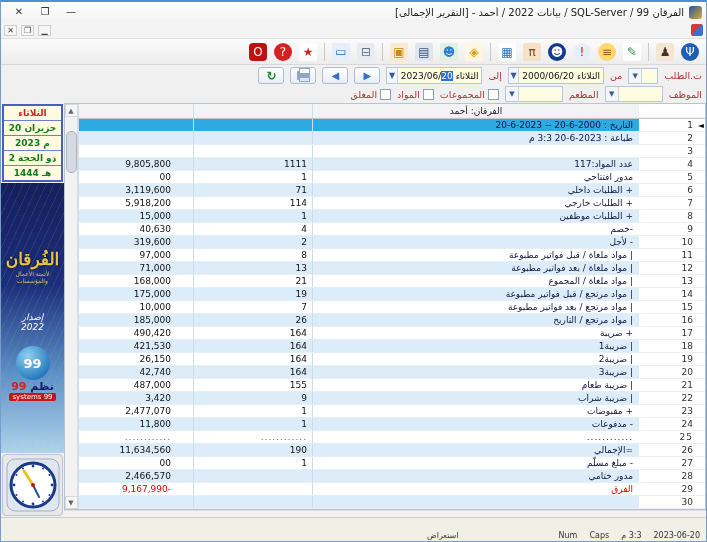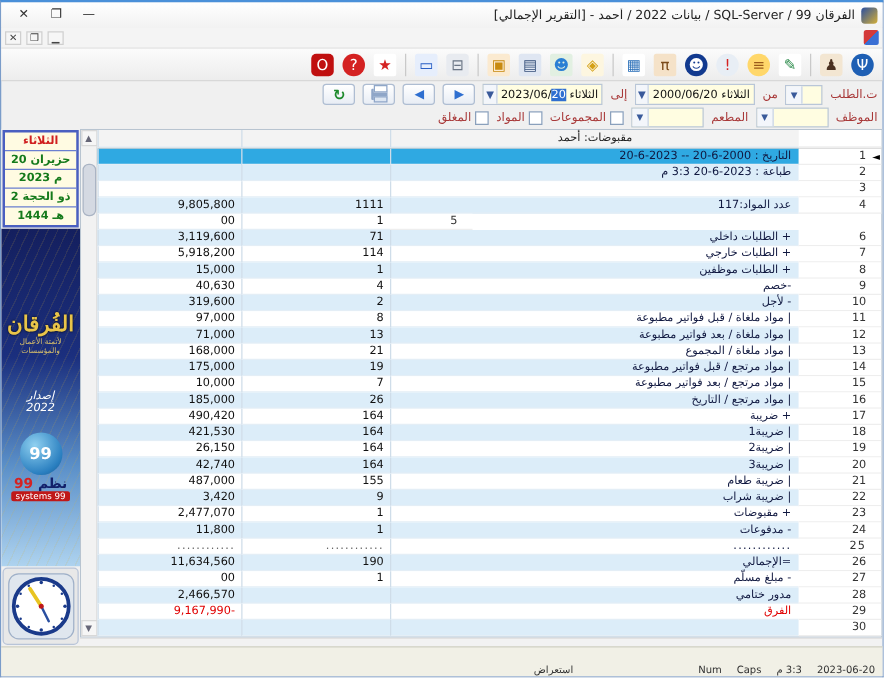--- a/index.html
+++ b/index.html
@@ -77,21 +77,21 @@
   .vs-thumb { width:11px; height:42px; background:#d4d9e2; border:1px solid #aab4c4; border-radius:5px; margin-top:14px; }
   .vs-spacer { flex:1 1 auto; }
   .grid { flex:1 1 auto; display:flex; flex-direction:column; }
   .g-header { height:15px; background:#f3f3f3; border-bottom:1px solid #c8c8c8; display:flex; font-size:9px; flex:0 0 auto; }
   .g-row { flex:1 1 auto; display:flex; font-size:9px; }
   .g-row.even .c-amount,.g-row.even .c-count,.g-row.even .c-label { background:#dcedf9; }
   .g-row.odd  .c-amount,.g-row.odd  .c-count,.g-row.odd  .c-label { background:#ffffff; }
   .g-row.selected .c-amount,.g-row.selected .c-count,.g-row.selected .c-label { background:#2fa9e2; }
   .g-row.negative .c-amount,.g-row.negative .c-label { color:#e00000; }
   .g-row.dashes { color:#666; letter-spacing:1px; }
-  .c-amount { width:115px; flex:0 0 auto; direction:rtl; text-align:left; padding:0 5px; border-left:1px solid #cfdde9; border-bottom:1px solid #e4eef6; display:flex; align-items:center; justify-content:flex-start; }
+  .c-amount { width:115px; flex:0 0 auto; direction:rtl; text-align:left; padding:0 22px; border-left:1px solid #cfdde9; border-bottom:1px solid #e4eef6; display:flex; align-items:center; justify-content:flex-start; }
   .c-amount span{ direction:rtl; }
   .c-count  { width:119px; flex:0 0 auto; direction:ltr; text-align:left; padding:0 5px; border-left:1px solid #cfdde9; border-bottom:1px solid #e4eef6; display:flex; align-items:center; justify-content:flex-end; }
   .c-label  { flex:1 1 auto; direction:rtl; text-align:right; padding:0 6px; border-left:1px solid #cfdde9; border-bottom:1px solid #e4eef6; display:flex; align-items:center; color:#101840; }
   .g-header .c-label { justify-content:center; color:#222; }
   .c-num { width:66px; flex:0 0 auto; background:#fff; direction:ltr; text-align:right; padding:0 12px 0 2px; border-bottom:1px solid #eee; color:#333; display:flex; align-items:center; justify-content:flex-end; position:relative; }
   .c-num .marker { position:absolute; right:1px; font-size:8px; color:#000; }
   .hscroll { height:7px; background:#f2f2f2; border-top:1px solid #ddd; flex:0 0 auto; }
 
   
   .statusbar { height:24px; background:#f1f0e6; border-top:1px solid #cfcfc4; flex:0 0 auto; display:flex; flex-direction:column; font-size:8px; }
@@ -298,21 +298,21 @@
         <div class="vscroll">
           <div class="vs-btn">▲</div>
           <div class="vs-thumb"></div>
           <div class="vs-spacer"></div>
           <div class="vs-btn">▼</div>
         </div>
         <div class="grid">
           <div class="g-header">
             <div class="c-amount"></div>
             <div class="c-count"></div>
-            <div class="c-label">مقبوضات: أحمد</div>
+            <div class="c-label">الفرقان: أحمد</div>
             <div class="c-num"></div>
           </div>
           <div style="display:contents">
             
           <div class="g-row selected odd">
                 <div class="c-amount">
                   <span></span>
                 </div>
                 <div class="c-count"></div>
                 <div class="c-label">التاريخ : 2000-6-20 -- 2023-6-20</div>
@@ -348,20 +348,21 @@
                 <div class="c-label">عدد المواد:117</div>
                 <div class="c-num">
                   <span>4</span>
                   <span class="marker"></span>
                 </div>
               </div><div class="g-row odd">
                 <div class="c-amount">
                   <span>00</span>
                 </div>
                 <div class="c-count">1</div>
+                <div class="c-label">مدور افتتاحي</div>
                 <div class="c-num">
                   <span>5</span>
                   <span class="marker"></span>
                 </div>
               </div><div class="g-row even">
                 <div class="c-amount">
                   <span>3,119,600</span>
                 </div>
                 <div class="c-count">71</div>
                 <div class="c-label">+ الطلبات داخلي</div>

